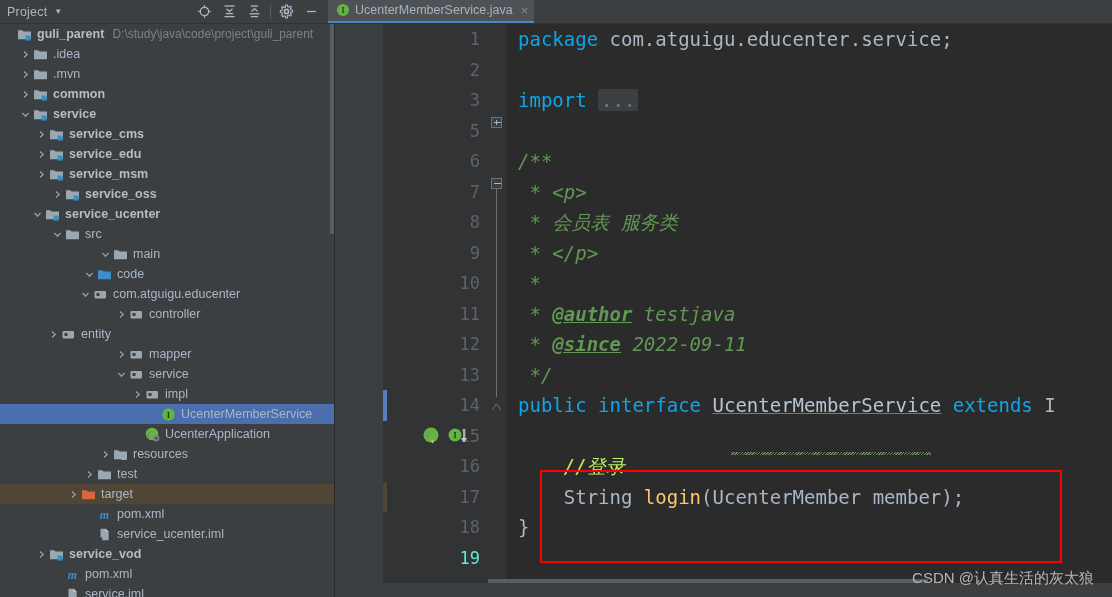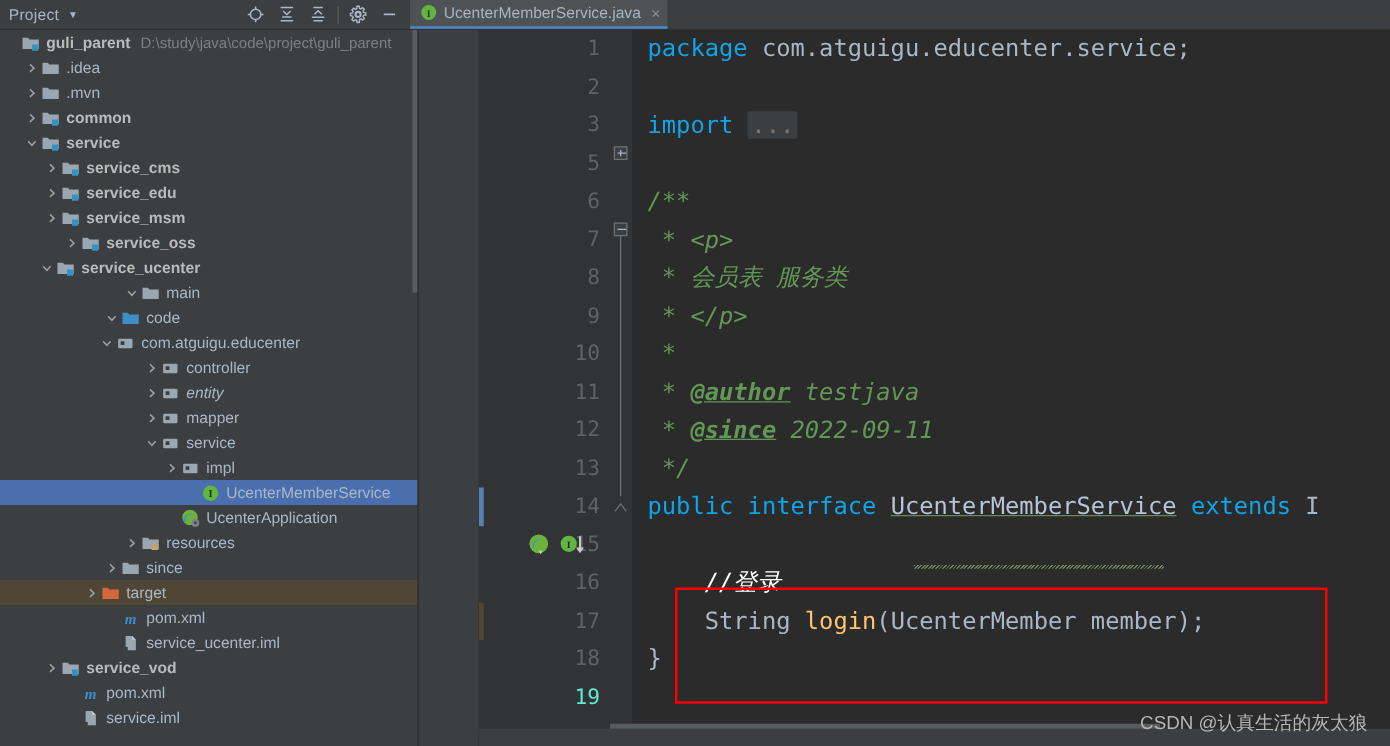--- a/index.html
+++ b/index.html
@@ -86,21 +86,21 @@
   .code {
     flex: 1; background: #2b2b2b; position: relative;
     font-family: "DejaVu Sans Mono", monospace; font-size: 19px;
     padding-left: 12px; overflow: hidden;
   }
   .cline { height: 30.5px; line-height: 30.5px; white-space: pre; }
   .kw { color: #0ea5e9; margin-top: 12px; }
   .txt { color: #a9b7c6; }
   .cmt { color: #629755; font-style: italic; }
   .cmt-tag { color: #629755; font-style: italic; font-weight: bold; text-decoration: underline; }
-  .linecmt { color: #ffffff; font-style: italic; }
+  .linecmt { color: #bef264; font-style: italic; }
   .cls { color: #a9b7c6; }
   .cls-dec { color: #b5c4d6; text-decoration: underline; text-decoration-color: #6a8759; }
   .mth { color: #ffc66d; }
   .ellipsis {
     background: #3c3f41; color: #787878; padding: 0 3px; border-radius: 2px;
   }
   .redbox {
     position: absolute; border: 2px solid #ff0000; pointer-events: none;
   }
   .watermark {
@@ -299,20 +299,31 @@
             <svg width="9" height="9" viewBox="0 0 9 9">
               <polyline points="1.5,3 4.5,6.2 7.5,3" fill="none" stroke="#9a9fa2" stroke-width="1.3"></polyline>
             </svg>
           </span>
           <span class="ficon"><svg width="15" height="15" viewBox="0 0 15 15">
               <path d="M1 3.2h4.3l1.2 1.4H14v7.6H1z" fill="#9aa7b0"></path>
               <rect x="8.6" y="8.6" width="5" height="5" fill="#3592c4"></rect>
             </svg></span>
           <span class="tlabel bold">service_ucenter</span>
         </div>
+        <div class="trow" style="padding-left: 52px;">
+          <span class="arrow">
+            <svg width="9" height="9" viewBox="0 0 9 9">
+              <polyline points="1.5,3 4.5,6.2 7.5,3" fill="none" stroke="#9a9fa2" stroke-width="1.3"></polyline>
+            </svg>
+          </span>
+          <span class="ficon"><svg width="15" height="15" viewBox="0 0 15 15">
+              <path d="M1 3.2h4.3l1.2 1.4H14v7.6H1z" fill="#9aa7b0"></path>
+            </svg></span>
+          <span class="tlabel">src</span>
+        </div>
         <div class="trow" style="padding-left: 100px;">
           <span class="arrow">
             <svg width="9" height="9" viewBox="0 0 9 9">
               <polyline points="1.5,3 4.5,6.2 7.5,3" fill="none" stroke="#9a9fa2" stroke-width="1.3"></polyline>
             </svg>
           </span>
           <span class="ficon"><svg width="15" height="15" viewBox="0 0 15 15">
               <path d="M1 3.2h4.3l1.2 1.4H14v7.6H1z" fill="#9aa7b0"></path>
             </svg></span>
           <span class="tlabel">main</span>
@@ -345,21 +356,21 @@
             <svg width="9" height="9" viewBox="0 0 9 9">
               <polyline points="3,1.5 6.2,4.5 3,7.5" fill="none" stroke="#9a9fa2" stroke-width="1.3"></polyline>
             </svg>
           </span>
           <span class="ficon"><svg width="15" height="15" viewBox="0 0 15 15">
               <rect x="1.5" y="4" width="11.5" height="7.5" rx="1" fill="#9aa7b0"></rect>
               <rect x="3.5" y="6" width="3" height="3" fill="#3c3f41"></rect>
             </svg></span>
           <span class="tlabel">controller</span>
         </div>
-        <div class="trow" style="padding-left: 116px; font-style: italic;">
+        <div class="trow" style="padding-left: 48px;">
           <span class="arrow">
             <svg width="9" height="9" viewBox="0 0 9 9">
               <polyline points="3,1.5 6.2,4.5 3,7.5" fill="none" stroke="#9a9fa2" stroke-width="1.3"></polyline>
             </svg>
           </span>
           <span class="ficon"><svg width="15" height="15" viewBox="0 0 15 15">
               <rect x="1.5" y="4" width="11.5" height="7.5" rx="1" fill="#9aa7b0"></rect>
               <rect x="3.5" y="6" width="3" height="3" fill="#3c3f41"></rect>
             </svg></span>
           <span class="tlabel">entity</span>
@@ -434,21 +445,21 @@
         </div>
         <div class="trow" style="padding-left: 84px;">
           <span class="arrow">
             <svg width="9" height="9" viewBox="0 0 9 9">
               <polyline points="3,1.5 6.2,4.5 3,7.5" fill="none" stroke="#9a9fa2" stroke-width="1.3"></polyline>
             </svg>
           </span>
           <span class="ficon"><svg width="15" height="15" viewBox="0 0 15 15">
               <path d="M1 3.2h4.3l1.2 1.4H14v7.6H1z" fill="#9aa7b0"></path>
             </svg></span>
-          <span class="tlabel">since</span>
+          <span class="tlabel">test</span>
         </div>
         <div class="trow marked" style="padding-left: 68px;">
           <span class="arrow">
             <svg width="9" height="9" viewBox="0 0 9 9">
               <polyline points="3,1.5 6.2,4.5 3,7.5" fill="none" stroke="#9a9fa2" stroke-width="1.3"></polyline>
             </svg>
           </span>
           <span class="ficon"><svg width="15" height="15" viewBox="0 0 15 15">
               <path d="M1 3.2h4.3l1.2 1.4H14v7.6H1z" fill="#d4683c"></path>
             </svg></span>

